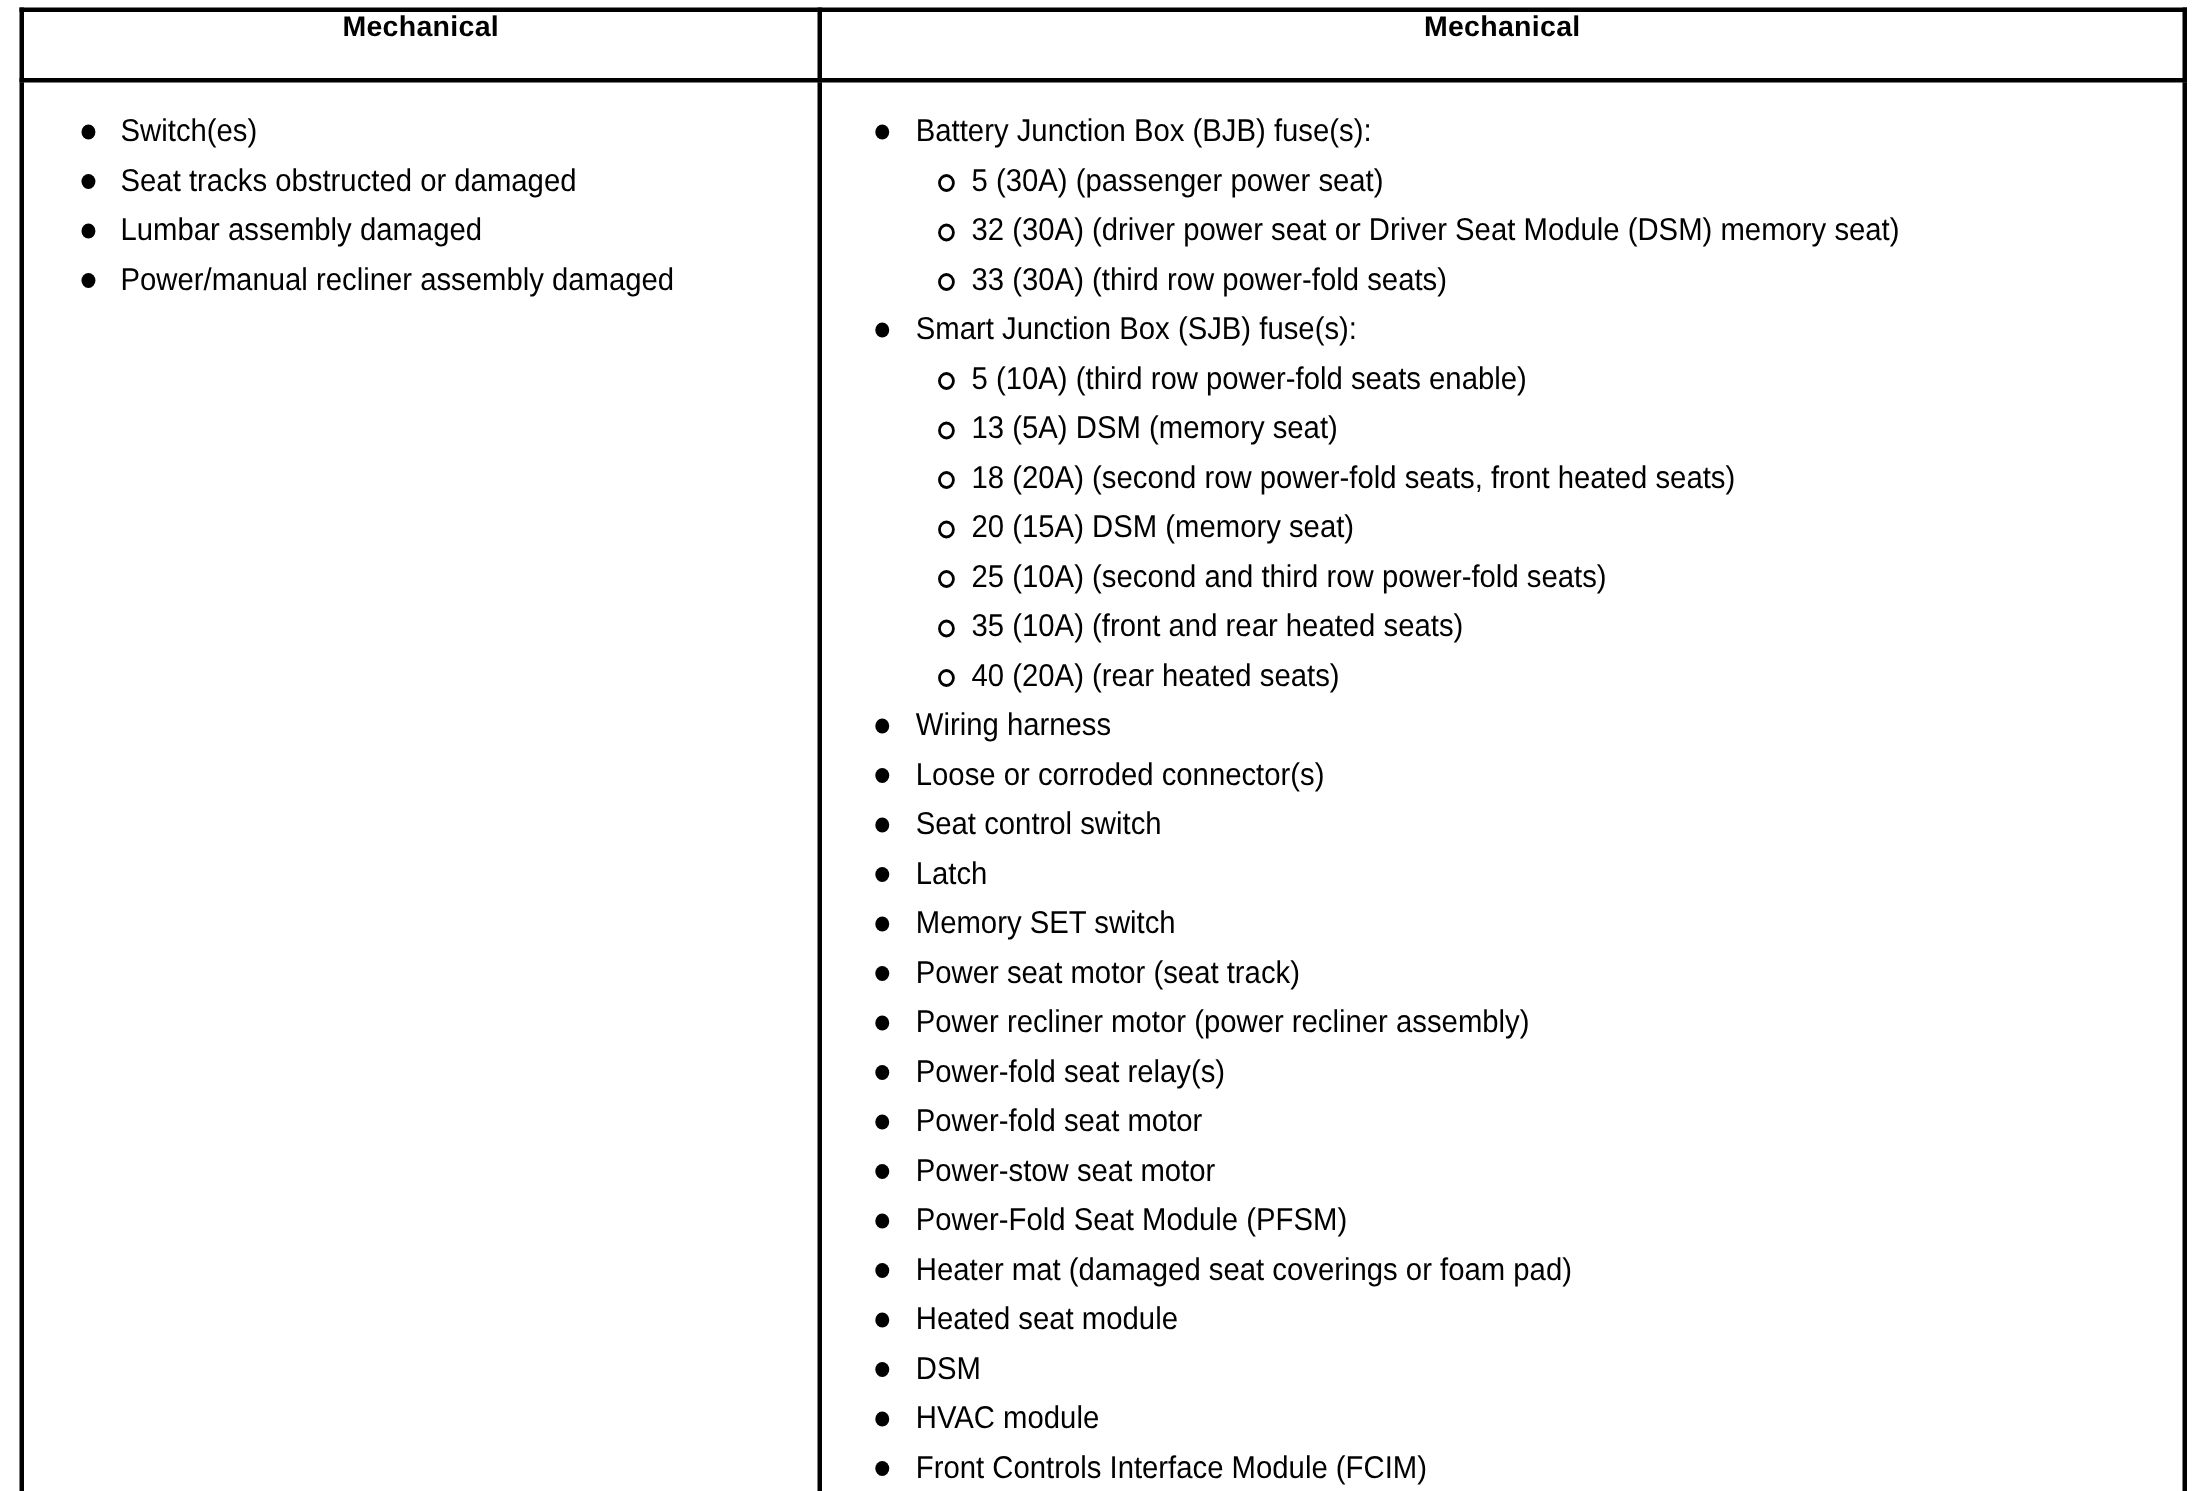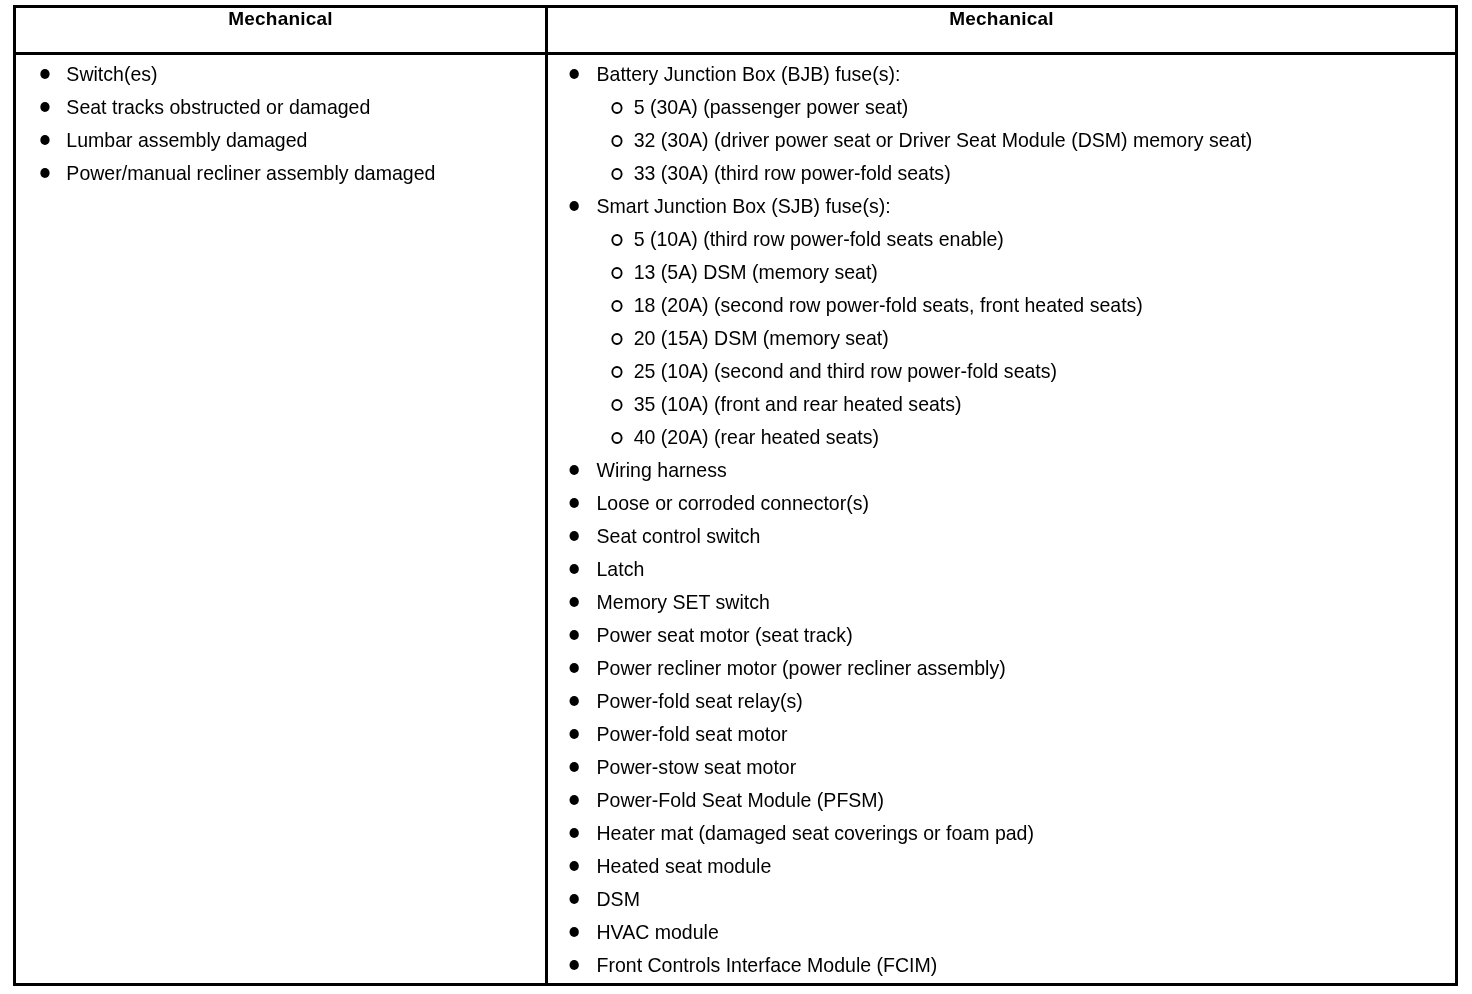--- a/index.html
+++ b/index.html
@@ -54,21 +54,21 @@
   }
 
   
   td.body-cell {
     padding: 12px 4px 10px 4px;
   }
 
   ul.bullet-list {
     list-style: none;
     margin: 0;
-    padding: 2px;
+    padding: 16px;
   }
 
   li.bullet-item {
     position: relative;
     font-size: 21px;
     line-height: 33px;
     height: 33px;
     white-space: nowrap;
     font-family: "Liberation Sans", "DejaVu Sans", sans-serif;
     transform: scaleX(0.93);

